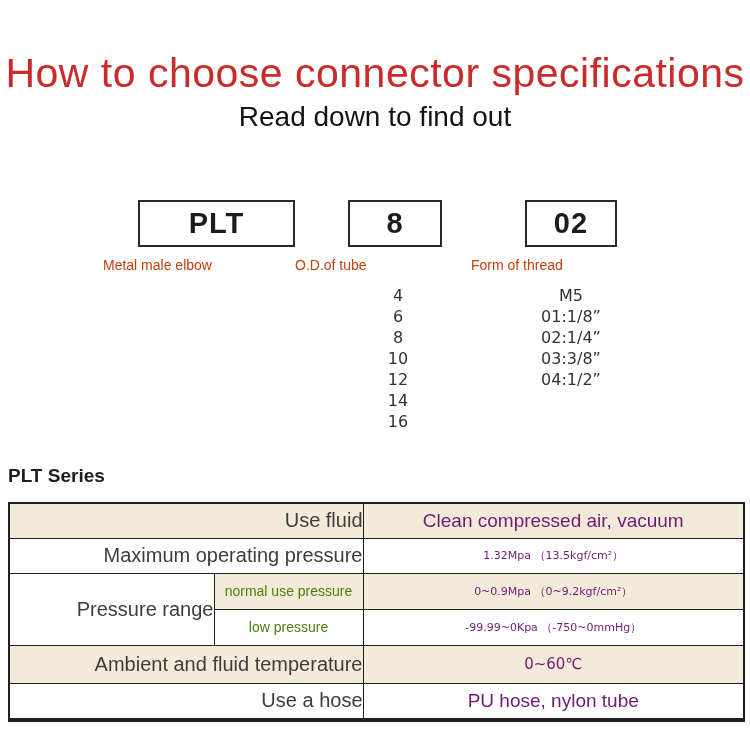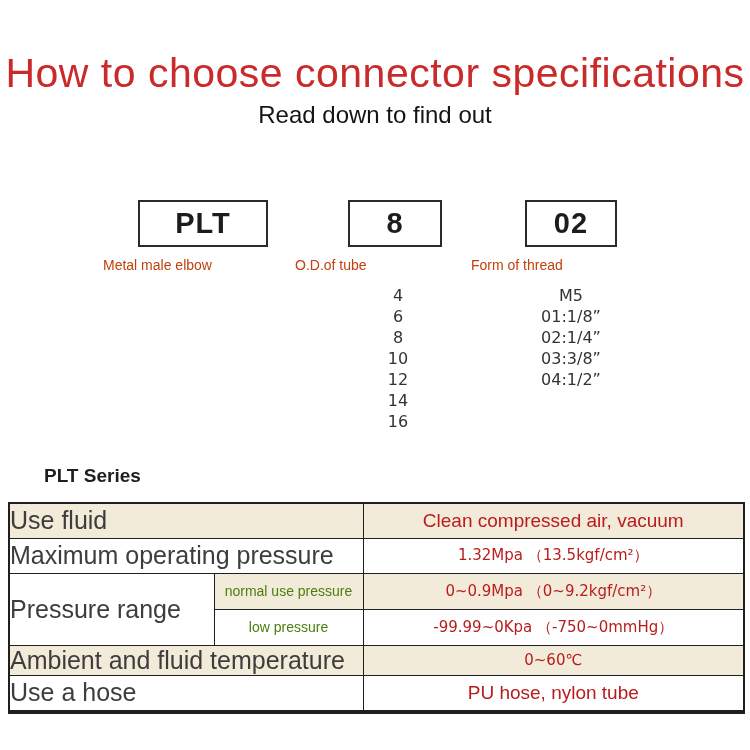--- a/index.html
+++ b/index.html
@@ -19,39 +19,39 @@
     font-size: 41px;
     font-weight: 400;
     color: #cb2a2a;
     letter-spacing: 0.5px;
   }
   .page-subtitle {
     position: absolute;
     top: 101px; left: 0;
     width: 750px;
     text-align: center;
-    font-size: 24px;
+    font-size: 28px;
     color: #141414;
   }
   .code-box {
     position: absolute;
     top: 200px;
     height: 47px;
     box-sizing: border-box;
     border: 2px solid #2a2a2a;
     background: #ffffff;
     display: flex;
     align-items: center;
     justify-content: center;
     font-weight: 700;
     font-size: 29px;
     color: #1c1c1c;
     letter-spacing: 1px;
   }
-  .box-plt { left: 138px; width: 130px; }
+  .box-plt { left: 138px; width: 157px; }
   .box-tube { left: 348px; width: 94px; }
   .box-thread { left: 525px; width: 92px; }
   .box-label {
     position: absolute;
     top: 257px;
     width: 200px;
     text-align: left;
     font-size: 14px;
     color: #c2410c;
   }
@@ -69,58 +69,57 @@
   }
   .list-tube { left: 348px; width: 100px; }
   .list-thread { left: 496px; width: 150px; }
   .series-heading {
     position: absolute;
     left: 8px;
     top: 465px;
     font-size: 19px;
     font-weight: 700;
     color: #1e1e1e;
-    margin-left: 36px;
   }
   table.spec-table {
     position: absolute;
     left: 8px;
     top: 502px;
     width: 735px;
     border-collapse: collapse;
     table-layout: fixed;
     border: 2px solid #1f1f1f;
     border-bottom-width: 4px;
   }
   .spec-table td {
     border: 1px solid #1f1f1f;
     padding: 0;
     vertical-align: middle;
     overflow: hidden;
   }
   .spec-table td.beige { background: #f3ebd9; }
   .spec-table td.white { background: #ffffff; }
   .row-label {
-    font-size: 25px;
+    font-size: 20px;
     color: #3d3d3d;
     padding-left: 22px;
-    text-align: left;
+    text-align: right;
   }
   .sub-label {
     font-size: 14px;
     color: #4d7c0f;
     text-align: center;
   }
   .cell-value {
     text-align: center;
-    color: #b91c1c;
+    color: #701a75;
     font-family: "DejaVu Sans", sans-serif;
   }
   .v-19 { font-size: 19px; font-family: "Liberation Sans", sans-serif; }
-  .v-17 { font-size: 15px; }
+  .v-17 { font-size: 11px; }
   .v-15 { font-size: 15px; }
 </style>
 </head>
 <body>
 
 <div class="page">
 
   <div class="page-title">How to choose connector specifications</div>
   <div class="page-subtitle">Read down to find out</div>
 
@@ -169,21 +168,21 @@
     </tr>
     <tr style="height:36px">
       <td rowspan="2" class="white row-label">Pressure range</td>
       <td class="beige sub-label">normal use pressure</td>
       <td class="beige cell-value v-17">0~0.9Mpa （0~9.2kgf/cm²）</td>
     </tr>
     <tr style="height:36px">
       <td class="white sub-label">low pressure</td>
       <td class="white cell-value v-17">-99.99~0Kpa （-750~0mmHg）</td>
     </tr>
-    <tr style="height:30px">
+    <tr style="height:38px">
       <td colspan="2" class="beige row-label">Ambient and fluid temperature</td>
       <td class="beige cell-value v-15">0~60℃</td>
     </tr>
     <tr style="height:37px">
       <td colspan="2" class="white row-label">Use a hose</td>
       <td class="white cell-value v-19">PU hose, nylon tube</td>
     </tr>
   </tbody>
     </table>
 

